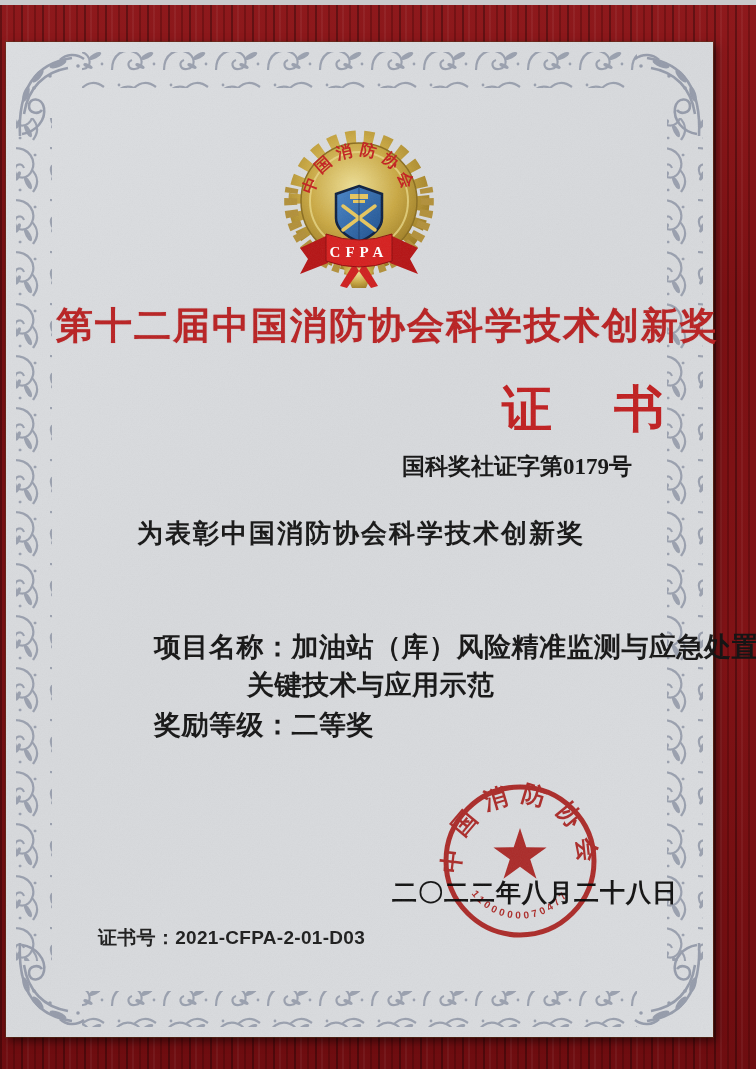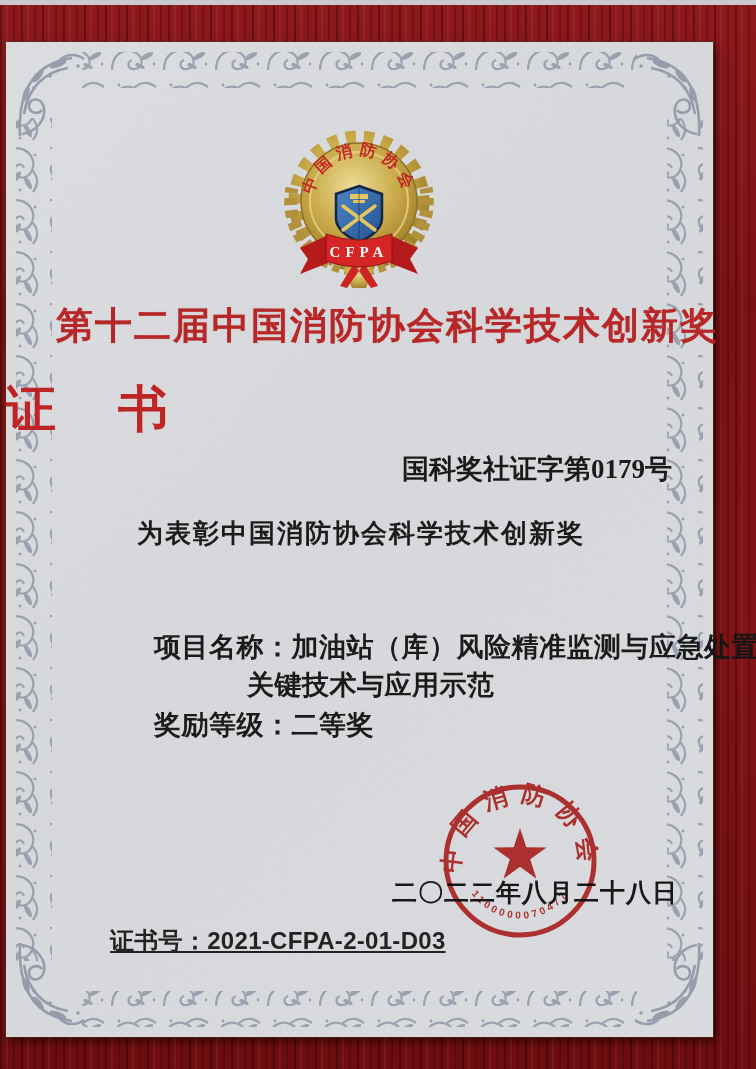--- a/index.html
+++ b/index.html
@@ -26,46 +26,46 @@
   .layer{position:absolute;left:0;top:0;pointer-events:none;}
   .txt{position:absolute;white-space:nowrap;color:#1b1b1b;}
   .award-title{
     left:0;top:259px;width:707px;text-align:center;
     font-family:"Liberation Serif","DejaVu Serif",serif;
     font-weight:bold;font-size:37px;letter-spacing:2px;color:#b92122;
     text-shadow:0 0 1px rgba(150,20,20,.4);
     margin-left:28px;
   }
   .doc-title{
-    left:0;top:334px;width:664px;text-align:left;
+    left:0;top:334px;width:664px;text-align:right;
     font-family:"Liberation Serif","DejaVu Serif",serif;
     font-weight:bold;font-size:50px;letter-spacing:6px;color:#c01f20;
   }
   .issue-no{
     left:396px;top:409px;font-family:"Liberation Serif","DejaVu Serif",serif;
-    font-weight:bold;font-size:27px;color:#141414;
+    font-weight:bold;font-size:23px;color:#141414;
   }
   .body-line{
     font-family:Liberation Serif, serif;
     font-weight:600;font-size:26px;letter-spacing:2px;color:#161616;margin-top:13px;
   }
   .b1{left:131px;top:461px;} .b2{left:74px;top:514px;}
   .field{
     font-weight:bold;font-size:27px;letter-spacing:.5px;color:#151515;
   }
   .f-project{left:148px;top:587px;}
   .f-project2{left:241px;top:625px;}
   .f-grade{left:148px;top:665px;}
   .f-winner{left:148px;top:710px;font-size:22px;}
   .date-line{
     left:386px;top:834px;font-family:"Liberation Serif","DejaVu Serif",serif;
     font-weight:bold;font-size:25px;letter-spacing:1px;color:#111;
   }
   .certno-line{
-    left:104px;top:883px;font-weight:bold;font-size:24px;color:#1d1d1d;letter-spacing:.3px;text-decoration:underline;
+    left:92px;top:883px;font-weight:bold;font-size:19px;color:#1d1d1d;letter-spacing:.3px;
   }
   .seal-svg{position:absolute;left:429px;top:734px;mix-blend-mode:multiply;opacity:.92;}
   .logo-svg{position:absolute;left:248px;top:86px;}
 </style>
 </head>
 <body>
 
 <div class="wood"></div>
 <div class="top-strip"></div>
 

